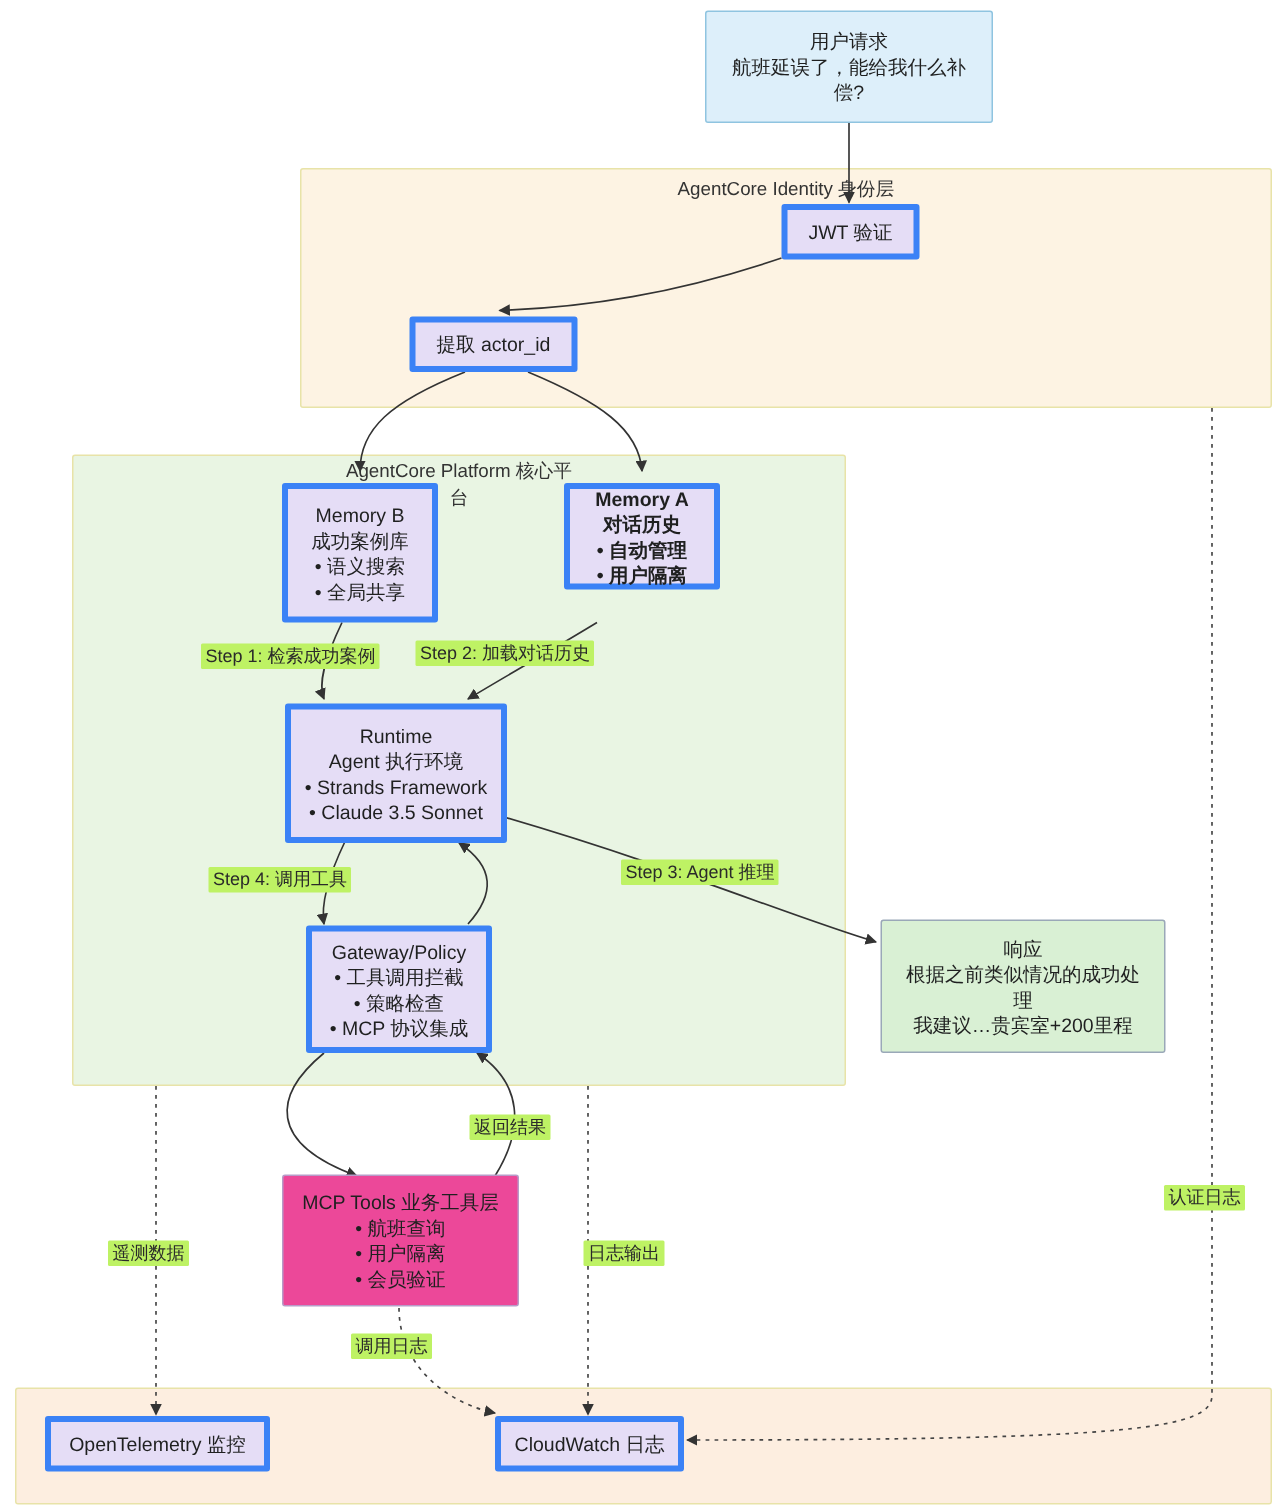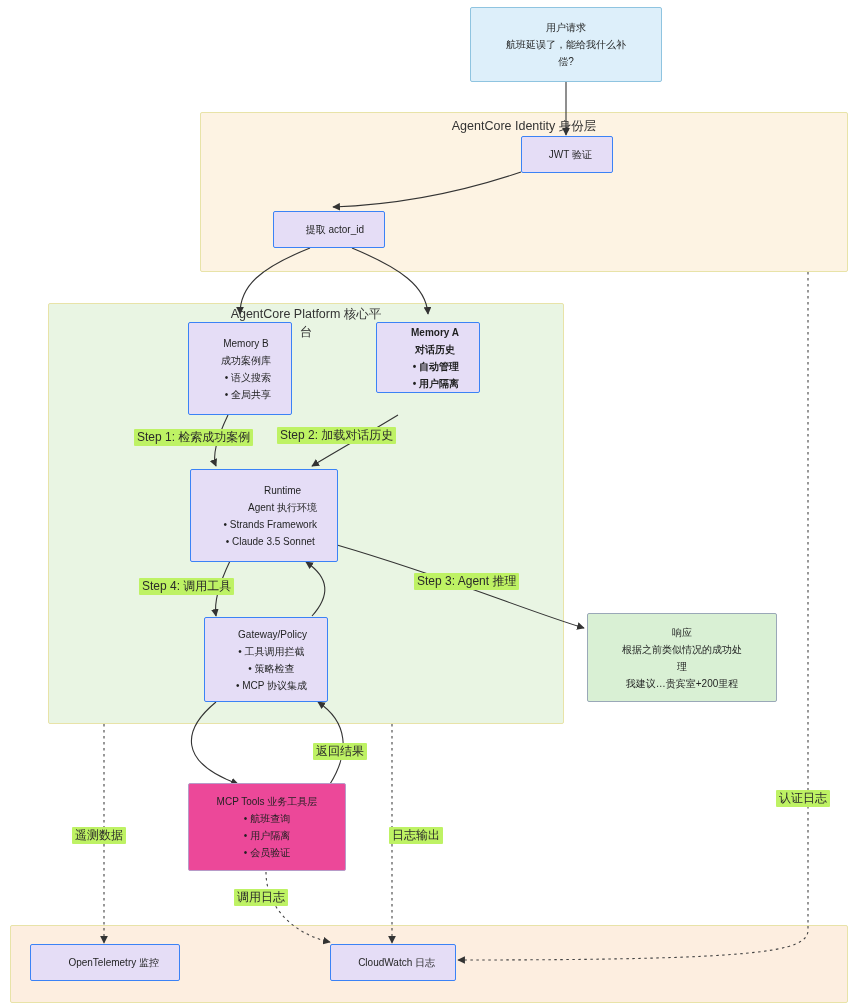--- a/index.html
+++ b/index.html
@@ -18,24 +18,24 @@
   .sg-observ{background:#fdeee0;}
   .sg-label{
     position:absolute;font-size:12.5px;color:#333;line-height:18px;
     text-align:center;white-space:pre-line;
   }
 
   
   .node{
     position:absolute;box-sizing:border-box;border-radius:2px;
     display:flex;flex-direction:column;align-items:center;justify-content:center;
-    text-align:center;font-size:10px;line-height:17px;color:#1f2020;
-    padding:5px 20px;
+    text-align:center;font-size:13px;line-height:17px;color:#1f2020;
+    padding:5px 6px;
   }
-  .n-lav{background:#e5ddf6;border:1px solid #3b82f6;align-items:flex-end;}
+  .n-lav{background:#e5ddf6;border:4px solid #3b82f6;}
   .n-blue{background:#ddeffa;border:1px solid #8fc4e0;}
   .n-green{background:#d9f0d4;border:1px solid #9aa8b8;}
   .n-pink{background:#ec4899;border:1px solid #b79bc8;}
   .node .ttl{white-space:pre-line;}
   .node ul{list-style:none;margin:0;padding:0;}
   .node ul li{white-space:nowrap;}
   .node ul li::before{content:"• ";}
 
   
   .elabel{

